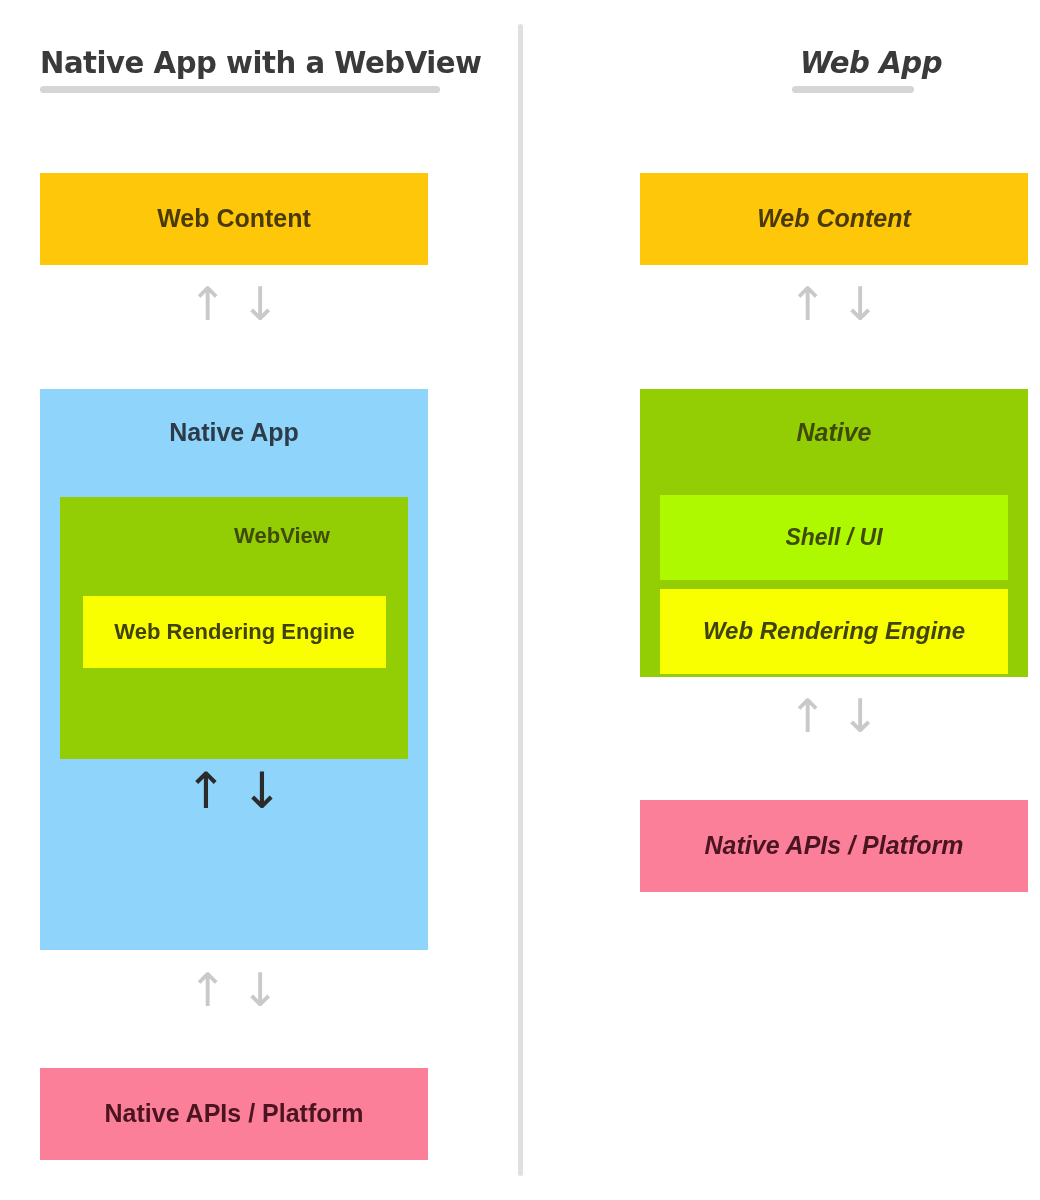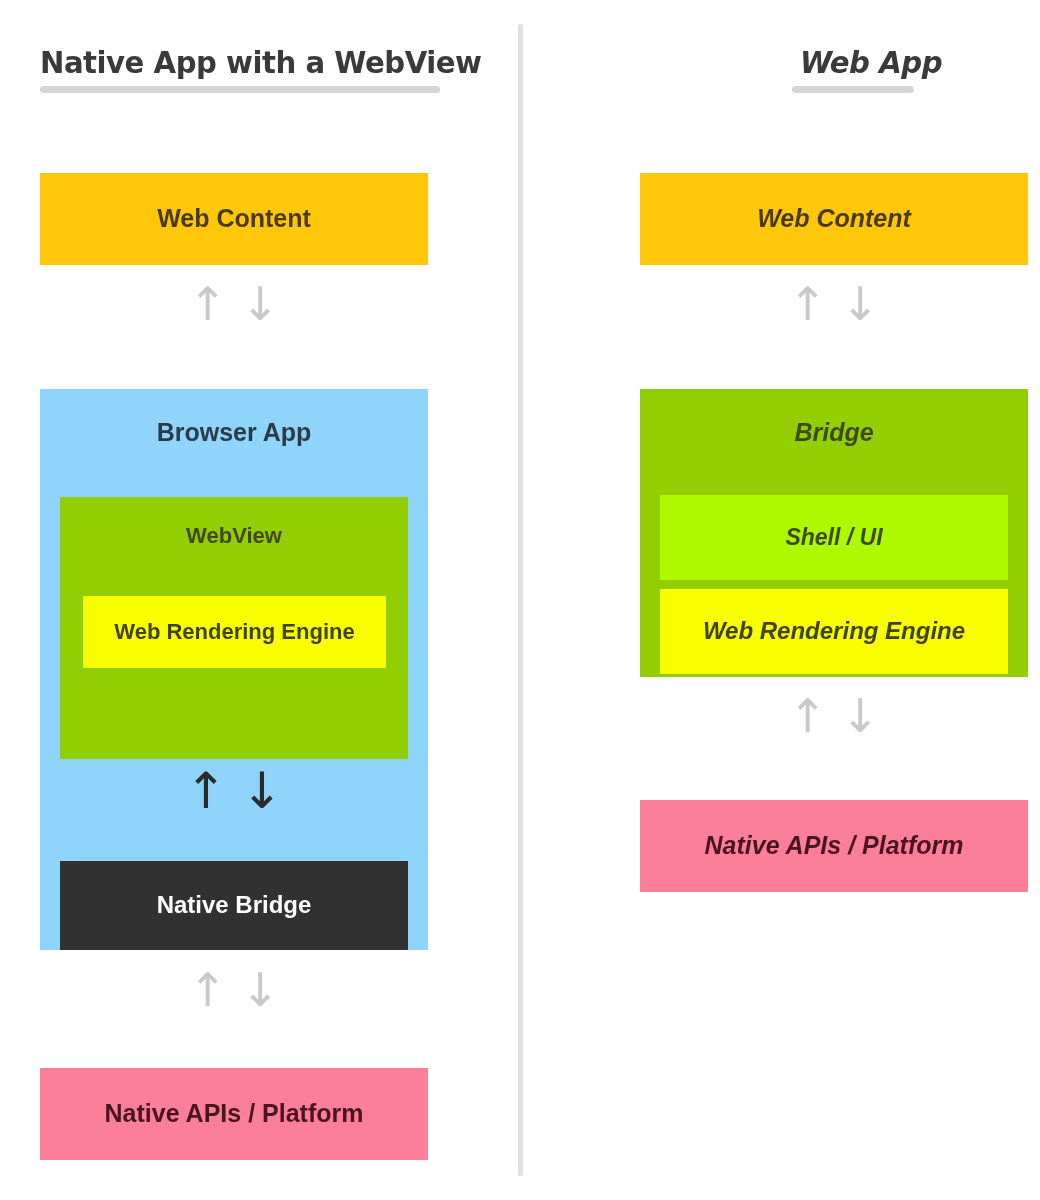--- a/index.html
+++ b/index.html
@@ -131,42 +131,38 @@
       <span class="box-label">Web Content</span>
     </div>
 
     <div class="arrows gray" style="left:40px; top:276px; width:388px; height:56px;">
       <span class="glyph">↑</span>
       <span class="glyph">↓</span>
     </div>
 
     <div class="box container" style="left:40px; top:369px; width:388px; height:561px;
                 background:#8fd4fb; color:#2c3b47; font-size:25px;">
-      <span class="box-label" style="top:30px;">Browser App</span>
+      <span class="box-label" style="top:30px;">Native App</span>
 
       <div class="box container" style="left:20px; top:88px; width:348px; height:262px;
                   background:#93ce05; color:#3f4a06; font-size:22px;">
-        <span class="box-label" style="top:27px;">WebView</span>
+        <span class="box-label" style="top:27px;padding-left:48px;">WebView</span>
 
         <div class="box" style="left:23px; top:79px; width:303px; height:72px;
                     background:#faff00; color:#40430a; font-size:22px;">
           <span class="box-label">Web Rendering Engine</span>
         </div>
 
       </div>
 
       <div class="arrows dark" style="left:0px; top:372px; width:388px; height:60px; font-size:50px;">
         <span class="glyph">↑</span>
         <span class="glyph">↓</span>
       </div>
 
-      <div class="box" style="left:20px; top:452px; width:348px; height:89px;
-                  background:#313131; color:#ffffff; font-size:24px;">
-        <span class="box-label">Native Bridge</span>
-      </div>
     </div>
 
     <div class="arrows gray" style="left:40px; top:962px; width:388px; height:56px;">
       <span class="glyph">↑</span>
       <span class="glyph">↓</span>
     </div>
 
     <div class="box" style="left:40px; top:1048px; width:388px; height:92px;
                 background:#fc7f99; color:#4a1520; font-size:25px;">
       <span class="box-label">Native APIs / Platform</span>
@@ -183,21 +179,21 @@
       <span class="box-label">Web Content</span>
     </div>
 
     <div class="arrows gray" style="left:60px; top:276px; width:388px; height:56px;">
       <span class="glyph">↑</span>
       <span class="glyph">↓</span>
     </div>
 
     <div class="box container" style="left:60px; top:369px; width:388px; height:288px;
                 background:#93ce05; color:#3f4a06; font-size:25px;">
-      <span class="box-label" style="top:30px;">Bridge</span>
+      <span class="box-label" style="top:30px;">Native</span>
 
       <div class="box" style="left:20px; top:86px; width:348px; height:85px;
                   background:#aef800; color:#3f4a06; font-size:23px;">
         <span class="box-label">Shell / UI</span>
       </div>
 
       <div class="box" style="left:20px; top:180px; width:348px; height:85px;
                   background:#faff00; color:#40430a; font-size:24px;">
         <span class="box-label">Web Rendering Engine</span>
       </div>

